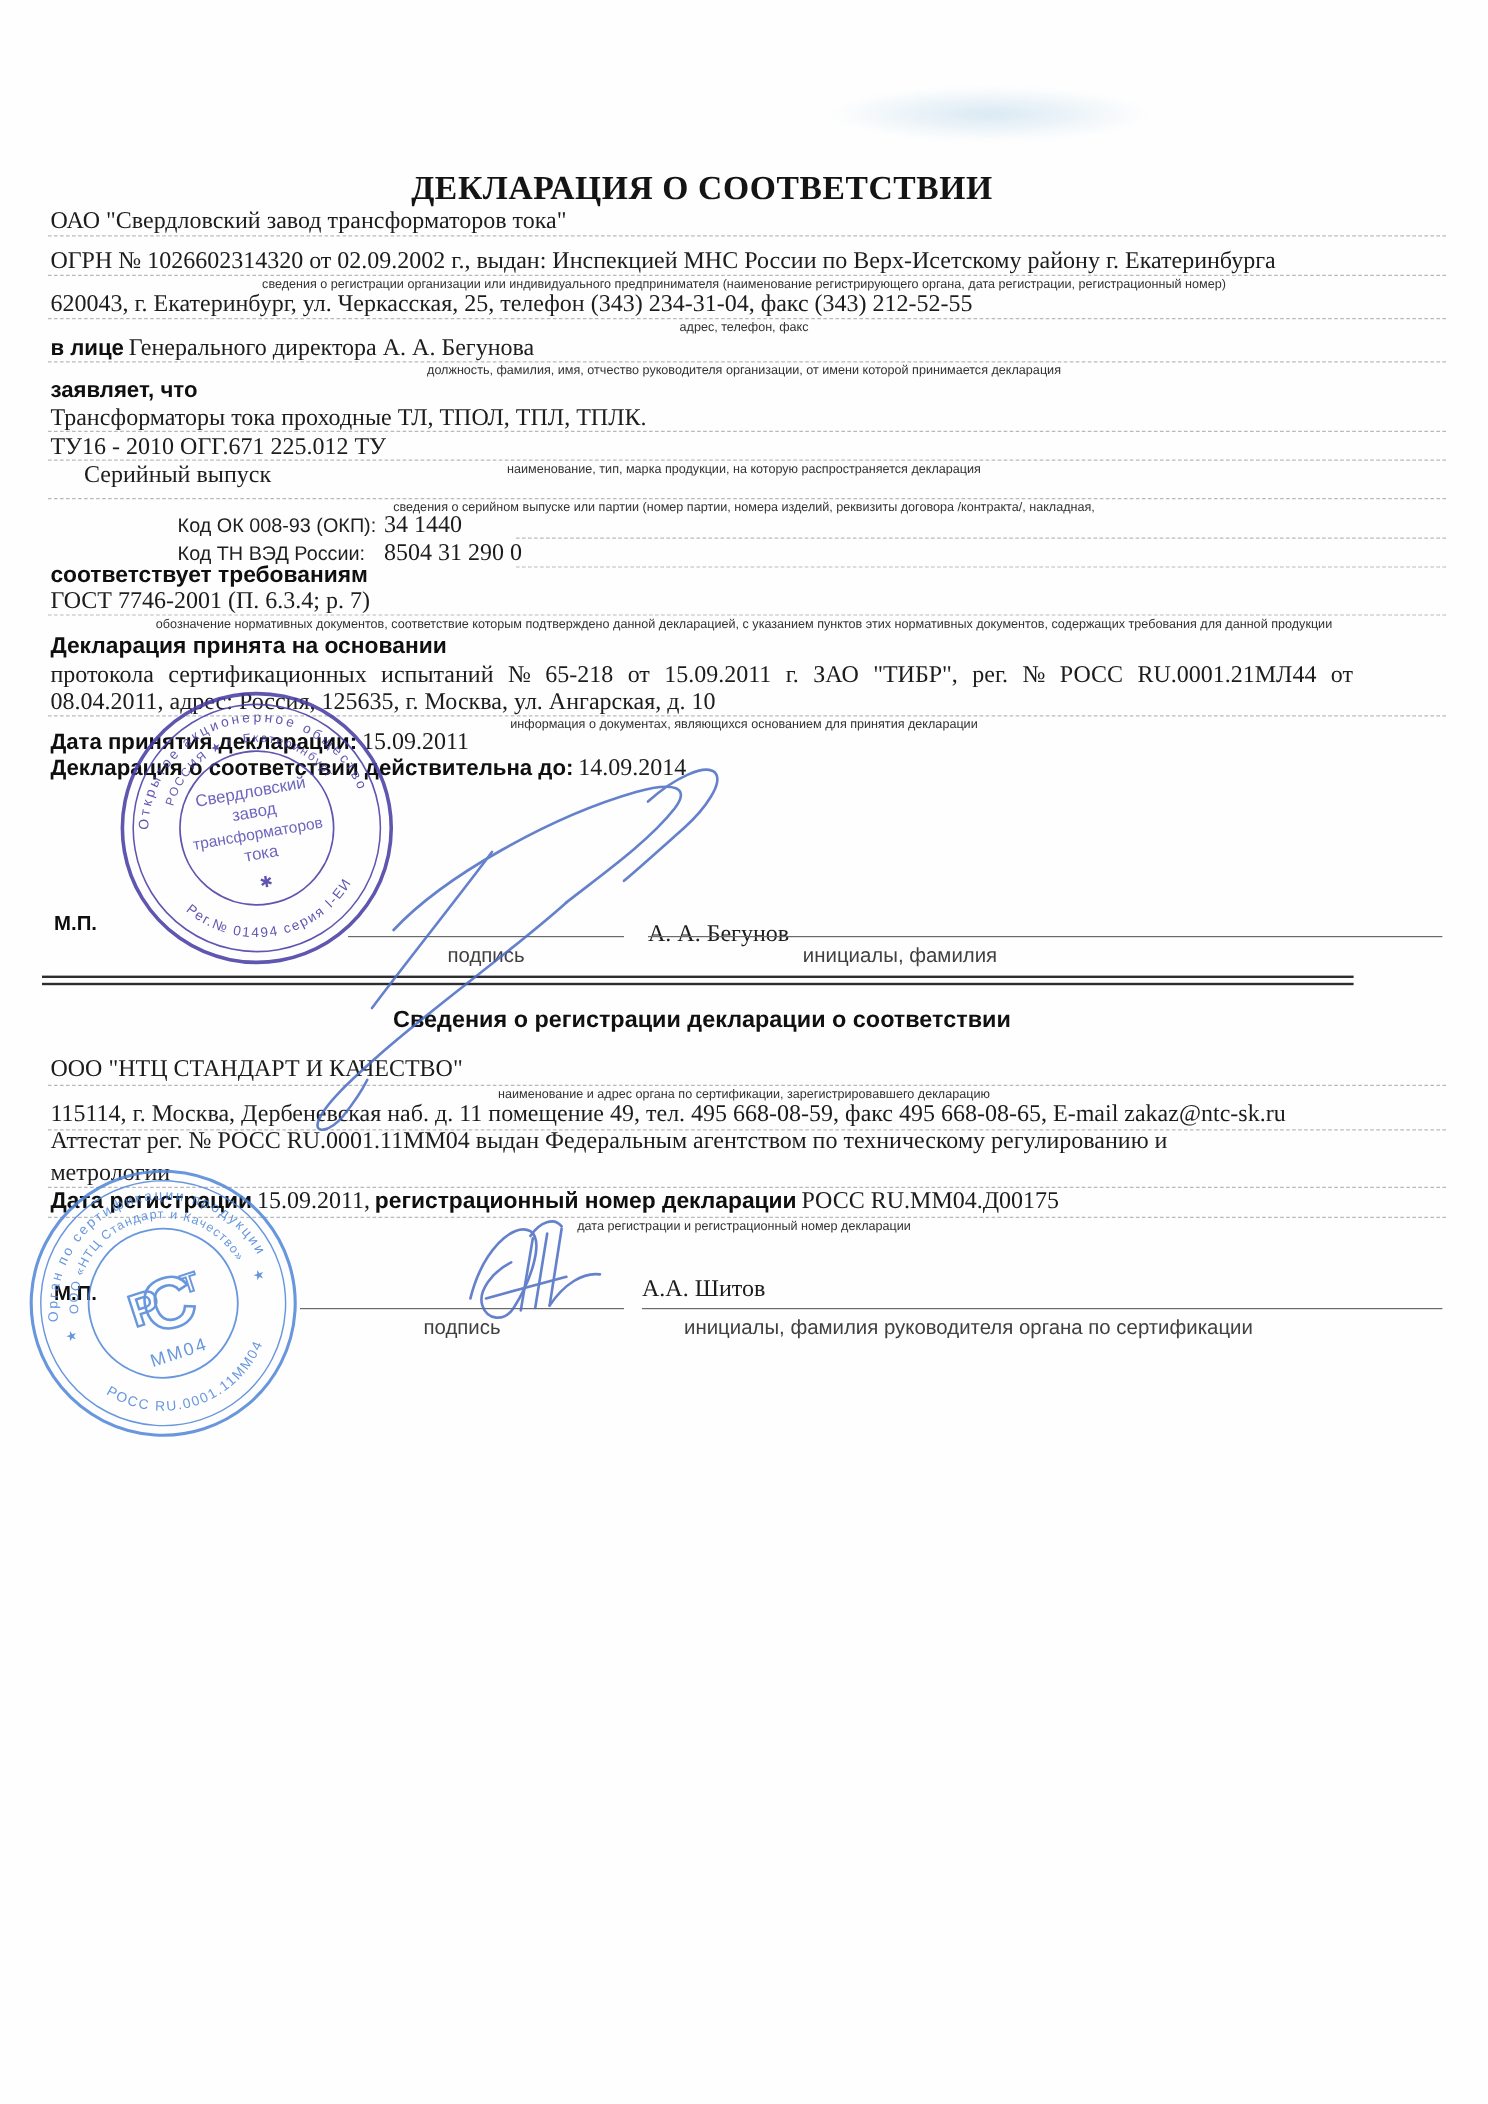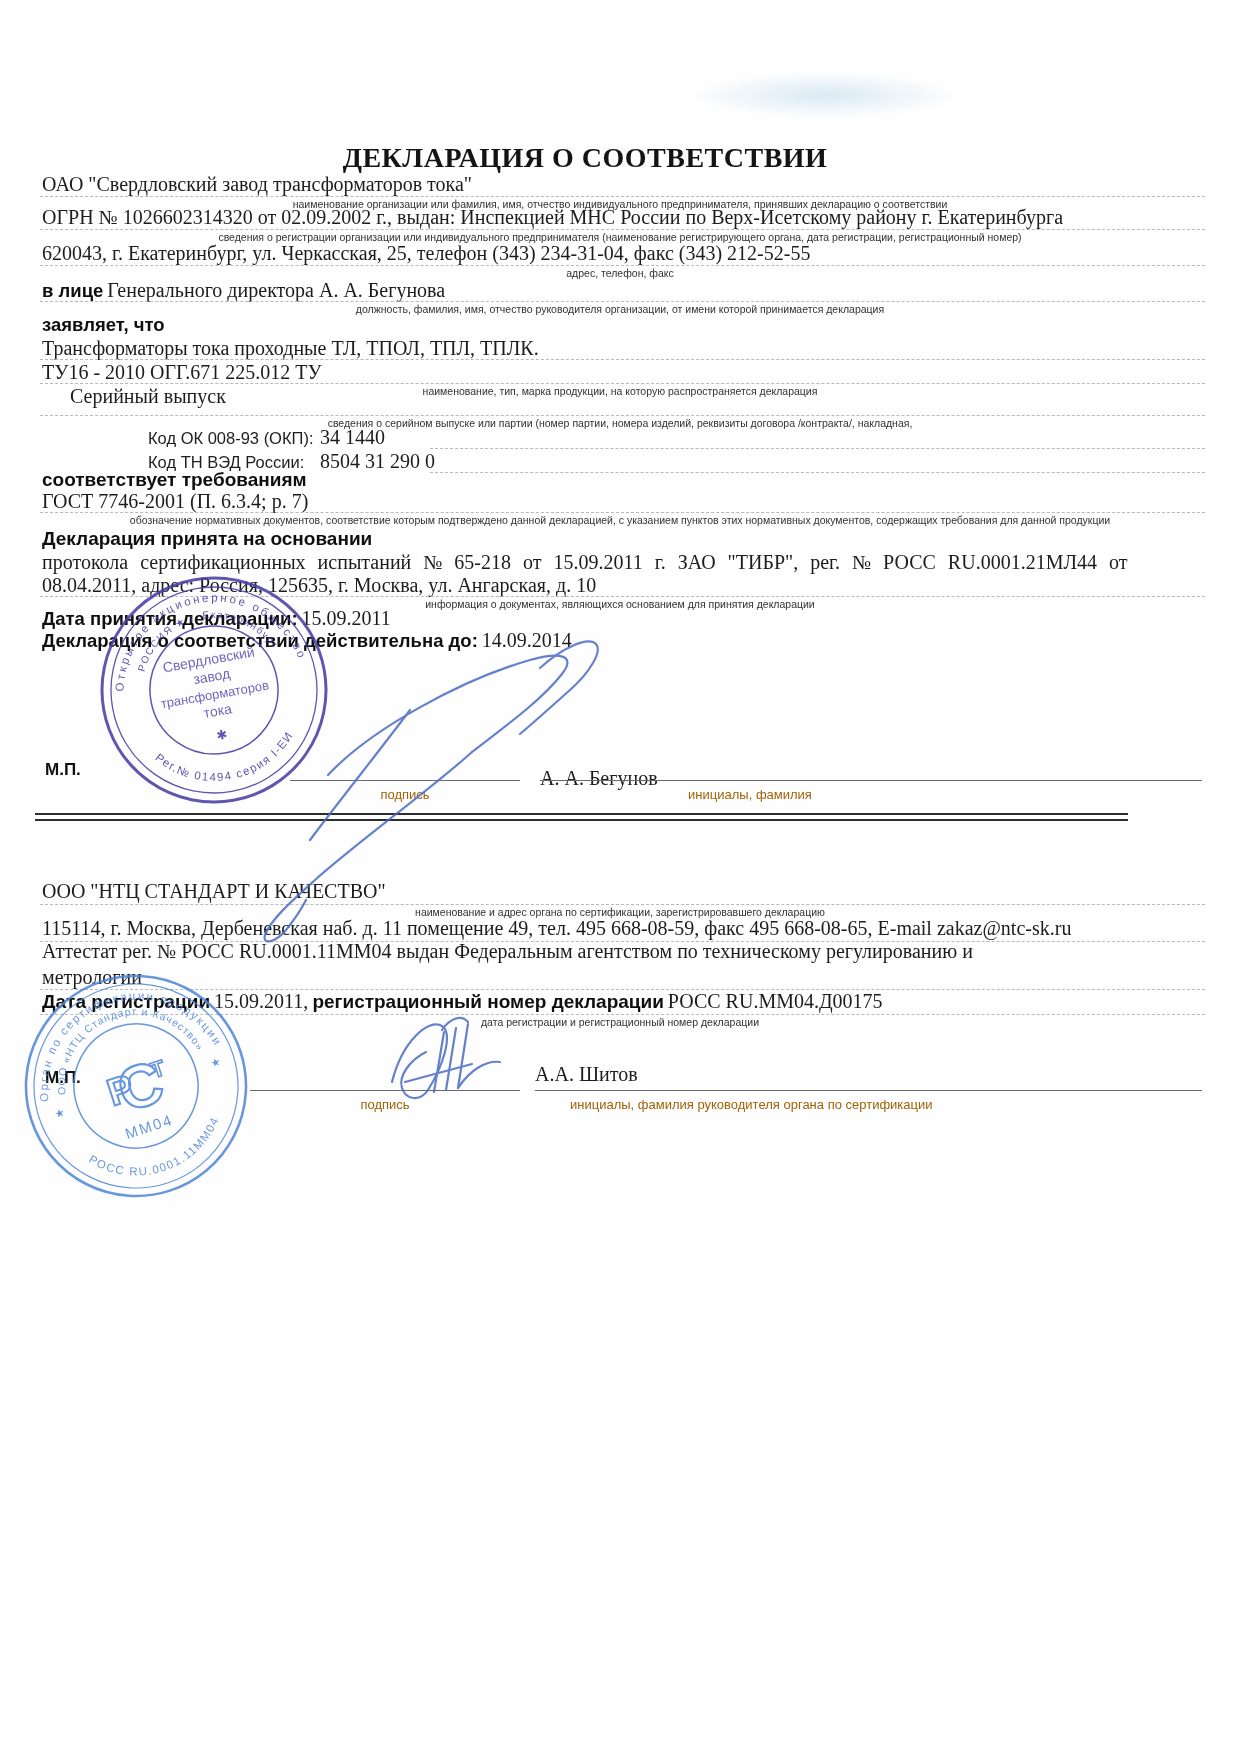--- a/index.html
+++ b/index.html
@@ -6,21 +6,21 @@
   .page{position:relative;width:1240px;height:1753px;background:#fefefe;margin:0 auto;overflow:hidden;
         font-family:"Liberation Serif",serif;color:#1c1c1c;}
   .abs{position:absolute;white-space:nowrap;}
   .serif{font-family:"Liberation Serif",serif;font-size:20px;color:#1c1c1c;}
   .bsans{font-family:"Liberation Sans",sans-serif;font-weight:bold;font-size:18.5px;color:#0f0f0f;}
   .rsans{font-family:"Liberation Sans",sans-serif;font-size:16.5px;color:#1e1e1e;}
   .cap{position:absolute;font-family:"Liberation Sans",sans-serif;font-size:10.5px;color:#323232;
        left:40px;width:1160px;text-align:center;white-space:nowrap;overflow:visible;}
   .dash{position:absolute;height:0;border-bottom:1px dashed #b7b9bd;}
   .sline{position:absolute;height:0;border-top:1px solid #6a6a6a;}
-  .slabel{position:absolute;font-family:"Liberation Sans",sans-serif;font-size:13px;color:#a16207;}
+  .slabel{position:absolute;font-family:"Liberation Sans",sans-serif;font-size:17px;color:#404040;}
   .title{position:absolute;left:0;width:1170px;text-align:center;font-family:"Liberation Serif",serif;
          font-weight:bold;font-size:28px;letter-spacing:.5px;color:#141414;}
   .sectitle{position:absolute;left:0;width:1170px;text-align:center;font-family:"Liberation Sans",sans-serif;
          font-weight:bold;font-size:19.5px;color:#101010;}
   .divider{position:absolute;height:4px;border-top:2px solid #2d2d2d;border-bottom:2px solid #2d2d2d;}
   .just{word-spacing:7px;}
   .smudge{position:absolute;left:690px;top:72px;width:270px;height:46px;
           background:radial-gradient(ellipse at center, rgba(150,195,225,.35), rgba(150,195,225,0) 70%);
           filter:blur(2px);}
   svg text{font-family:"Liberation Sans",sans-serif;}
@@ -29,21 +29,20 @@
 <body>
 
 <div class="page">
 
   <div class="smudge"></div>
 
   <div class="title abs" style="top:142px;">ДЕКЛАРАЦИЯ О СООТВЕТСТВИИ</div>
 
   <div class="abs serif" style="left:42px;top:173px;">ОАО "Свердловский завод трансформаторов тока"</div>
   <div class="dash" style="left:40px;top:196px;width:1165px;"></div>
-  <div class="cap" style="top:198px;">наименование организации или фамилия, имя, отчество индивидуального предпринимателя, принявших декларацию о соответствии</div>
 
   <div class="abs serif" style="left:42px;top:206px;">ОГРН № 1026602314320 от 02.09.2002 г., выдан: Инспекцией МНС России по Верх-Исетскому району г. Екатеринбурга</div>
   <div class="dash" style="left:40px;top:229px;width:1165px;"></div>
   <div class="cap" style="top:231px;">сведения о регистрации организации или индивидуального предпринимателя (наименование регистрирующего органа, дата регистрации, регистрационный номер)</div>
 
   <div class="abs serif" style="left:42px;top:242px;">620043, г. Екатеринбург, ул. Черкасская, 25, телефон (343) 234-31-04, факс (343) 212-52-55</div>
   <div class="dash" style="left:40px;top:265px;width:1165px;"></div>
   <div class="cap" style="top:267px;">адрес, телефон, факс</div>
 
   <div class="abs" style="left:42px;top:279px;">
@@ -94,20 +93,21 @@
 
   <div class="abs bsans" style="left:45px;top:760px;font-size:17px;">М.П.</div>
   <div class="sline" style="left:290px;top:780px;width:230px;"></div>
   <div class="slabel" style="left:290px;top:787px;width:230px;text-align:center;">подпись</div>
   <div class="abs serif" style="left:540px;top:767px;">А. А. Бегунов</div>
   <div class="sline" style="left:540px;top:780px;width:662px;"></div>
   <div class="slabel" style="left:540px;top:787px;width:420px;text-align:center;">инициалы, фамилия</div>
 
   <div class="divider" style="left:35px;top:813px;width:1093px;"></div>
 
+  <div class="sectitle abs" style="top:839px;">Сведения о регистрации декларации о соответствии</div>
 
   <div class="abs serif" style="left:42px;top:880px;">ООО "НТЦ СТАНДАРТ И КАЧЕСТВО"</div>
   <div class="dash" style="left:40px;top:904px;width:1165px;"></div>
   <div class="cap" style="top:906px;">наименование и адрес органа по сертификации, зарегистрировавшего декларацию</div>
 
   <div class="abs serif" style="left:42px;top:917px;">115114, г. Москва, Дербеневская наб. д. 11 помещение 49, тел. 495 668-08-59, факс 495 668-08-65, E-mail zakaz@ntc-sk.ru</div>
   <div class="dash" style="left:40px;top:941px;width:1165px;"></div>
 
   <div class="abs serif" style="left:42px;top:940px;text-align:center;">Аттестат рег. № РОСС RU.0001.11ММ04 выдан Федеральным агентством по техническому регулированию и</div>
   <div class="abs serif" style="left:42px;top:966px;">метрологии</div>

